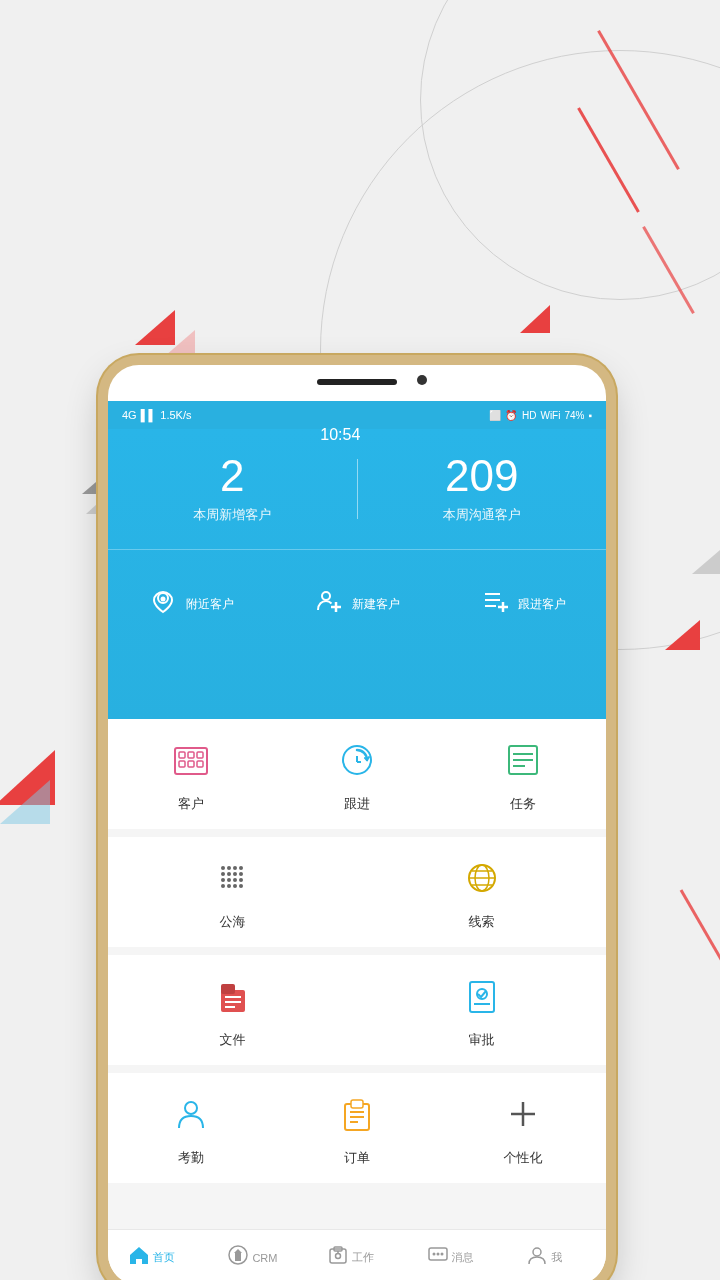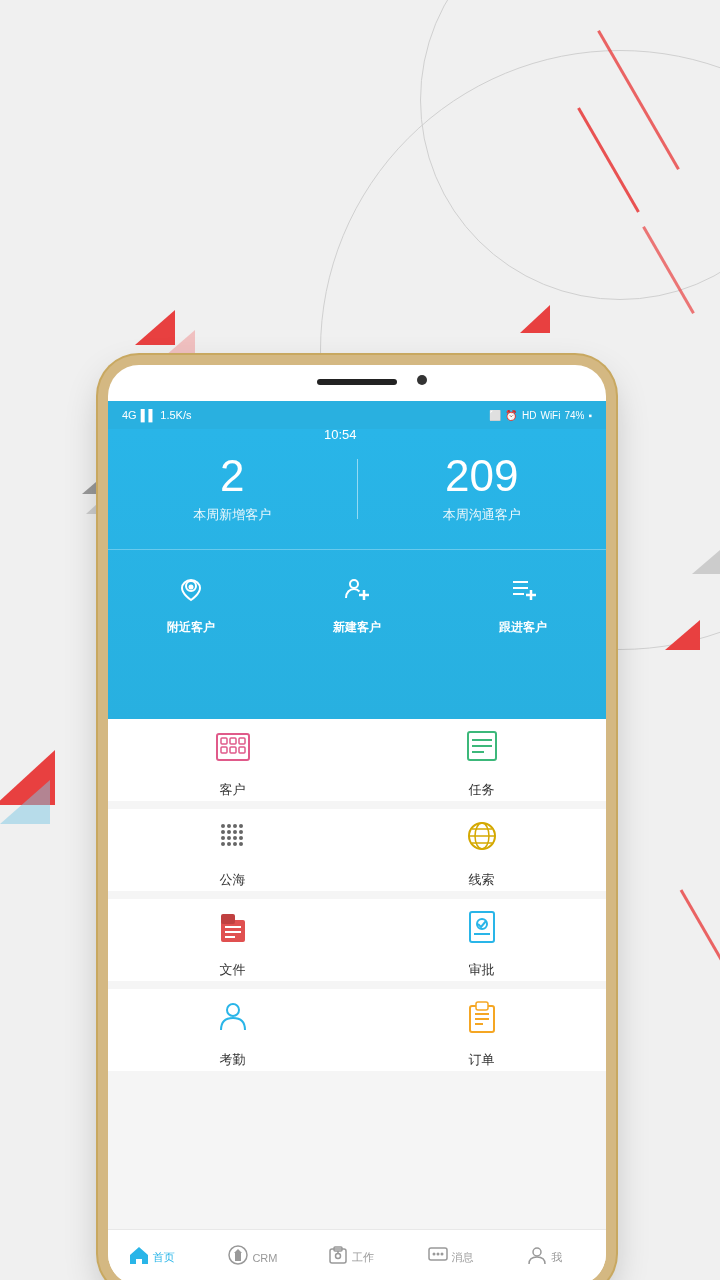--- a/index.html
+++ b/index.html
@@ -164,21 +164,21 @@
       background: #29b0e0;
       display: flex;
       align-items: center;
       justify-content: space-between;
       padding: 0 14px;
       font-size: 11px;
       color: white;
       z-index: 5;
     }
     .status-left { display: flex; align-items: center; gap: 4px; }
-    .status-center { font-size: 13px; font-weight: 500; margin-top: 39px; }
+    .status-center { font-size: 16px; font-weight: 500; margin-top: 39px; }
     .status-right { display: flex; align-items: center; gap: 4px; font-size: 10px; }
 
     
     .app-header {
       position: absolute;
       top: 64px;
       left: 0; right: 0;
       height: 290px;
       background: linear-gradient(180deg, #29b5e8 0%, #28b0e0 100%);
     }
@@ -217,26 +217,25 @@
     
     .quick-actions {
       display: flex;
       align-items: center;
       justify-content: space-around;
       height: 110px;
       border-top: 1px solid rgba(255,255,255,0.3);
     }
     .quick-action {
       display: flex;
-      flex-direction: column;
+      flex-direction: row;
       align-items: center;
       gap: 8px;
       color: white;
       cursor: pointer;
-      font-weight: bold;
     }
     .quick-action-icon {
       font-size: 28px;
     }
     .quick-action-label {
       font-size: 12px;
     }
 
     
     .app-grid-area {
@@ -245,21 +244,21 @@
       left: 0; right: 0;
       bottom: 56px;
       background: #f5f5f5;
       overflow-y: auto;
     }
 
     .grid-row {
       display: flex;
       align-items: center;
       justify-content: space-around;
-      padding: 2px 0;
+      padding: 16px 0;
       background: white;
       margin-bottom: 8px;
     }
     .grid-item {
       display: flex;
       flex-direction: column;
       align-items: center;
       gap: 10px;
       width: 80px;
       cursor: pointer;
@@ -426,20 +425,32 @@
             <rect x="17" y="12" width="6" height="6" rx="1" fill="none" stroke="#e05a8a" stroke-width="1.5"></rect>
             <rect x="26" y="12" width="6" height="6" rx="1" fill="none" stroke="#e05a8a" stroke-width="1.5"></rect>
             <rect x="8" y="21" width="6" height="6" rx="1" fill="none" stroke="#e05a8a" stroke-width="1.5"></rect>
             <rect x="17" y="21" width="6" height="6" rx="1" fill="none" stroke="#e05a8a" stroke-width="1.5"></rect>
             <rect x="26" y="21" width="6" height="6" rx="1" fill="none" stroke="#e05a8a" stroke-width="1.5"></rect>
           </svg>
         </div>
         <span class="grid-label">客户</span>
       </div>
       <div class="grid-item">
+        <div class="grid-icon icon-followup">
+          <svg width="40" height="40" viewBox="0 0 40 40">
+            <circle cx="20" cy="20" r="14" fill="none" stroke="#29b5e8" stroke-width="2"></circle>
+            <path d="M20 10 A10 10 0 0 1 30 20" stroke="#29b5e8" stroke-width="2.5" fill="none" stroke-linecap="round"></path>
+            <polyline points="28,18 30,20 32,17" stroke="#29b5e8" stroke-width="2" fill="none" stroke-linecap="round"></polyline>
+            <line x1="20" y1="16" x2="20" y2="22" stroke="#29b5e8" stroke-width="2"></line>
+            <line x1="20" y1="22" x2="24" y2="22" stroke="#29b5e8" stroke-width="2"></line>
+          </svg>
+        </div>
+        <span class="grid-label">跟进</span>
+      </div>
+      <div class="grid-item">
         <div class="grid-icon icon-tasks">
           <svg width="40" height="40" viewBox="0 0 40 40">
             <rect x="6" y="6" width="28" height="28" rx="2" fill="none" stroke="#3cb87a" stroke-width="2"></rect>
             <line x1="10" y1="14" x2="30" y2="14" stroke="#3cb87a" stroke-width="2"></line>
             <line x1="10" y1="20" x2="30" y2="20" stroke="#3cb87a" stroke-width="2"></line>
             <line x1="10" y1="26" x2="22" y2="26" stroke="#3cb87a" stroke-width="2"></line>
           </svg>
         </div>
         <span class="grid-label">任务</span>
       </div>
@@ -526,20 +537,29 @@
           <svg width="40" height="40" viewBox="0 0 40 40">
             <rect x="8" y="10" width="24" height="26" rx="2" fill="none" stroke="#f5a623" stroke-width="2"></rect>
             <line x1="13" y1="18" x2="27" y2="18" stroke="#f5a623" stroke-width="2"></line>
             <line x1="13" y1="23" x2="27" y2="23" stroke="#f5a623" stroke-width="2"></line>
             <line x1="13" y1="28" x2="21" y2="28" stroke="#f5a623" stroke-width="2"></line>
             <rect x="14" y="6" width="12" height="8" rx="2" fill="white" stroke="#f5a623" stroke-width="1.5"></rect>
           </svg>
         </div>
         <span class="grid-label">订单</span>
       </div>
+      <div class="grid-item">
+        <div class="grid-icon icon-custom">
+          <svg width="40" height="40" viewBox="0 0 40 40">
+            <line x1="20" y1="8" x2="20" y2="32" stroke="#555" stroke-width="2.5"></line>
+            <line x1="8" y1="20" x2="32" y2="20" stroke="#555" stroke-width="2.5"></line>
+          </svg>
+        </div>
+        <span class="grid-label">个性化</span>
+      </div>
     </div>
 
   </div>
 
   <div class="bottom-nav">
     <div class="nav-item active">
       <span class="nav-icon">
         <svg width="22" height="22" viewBox="0 0 22 22">
           <path d="M2 11 L11 3 L20 11 L20 20 L14 20 L14 15 L8 15 L8 20 L2 20 Z" fill="#29b5e8"></path>
         </svg>

